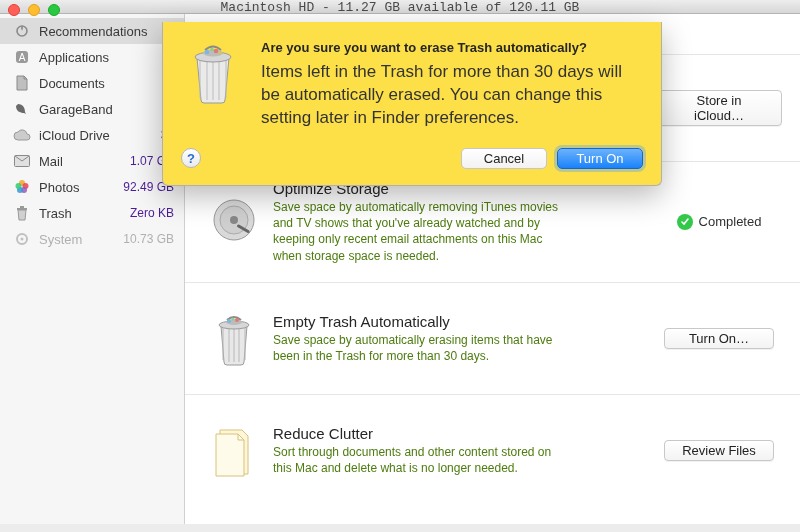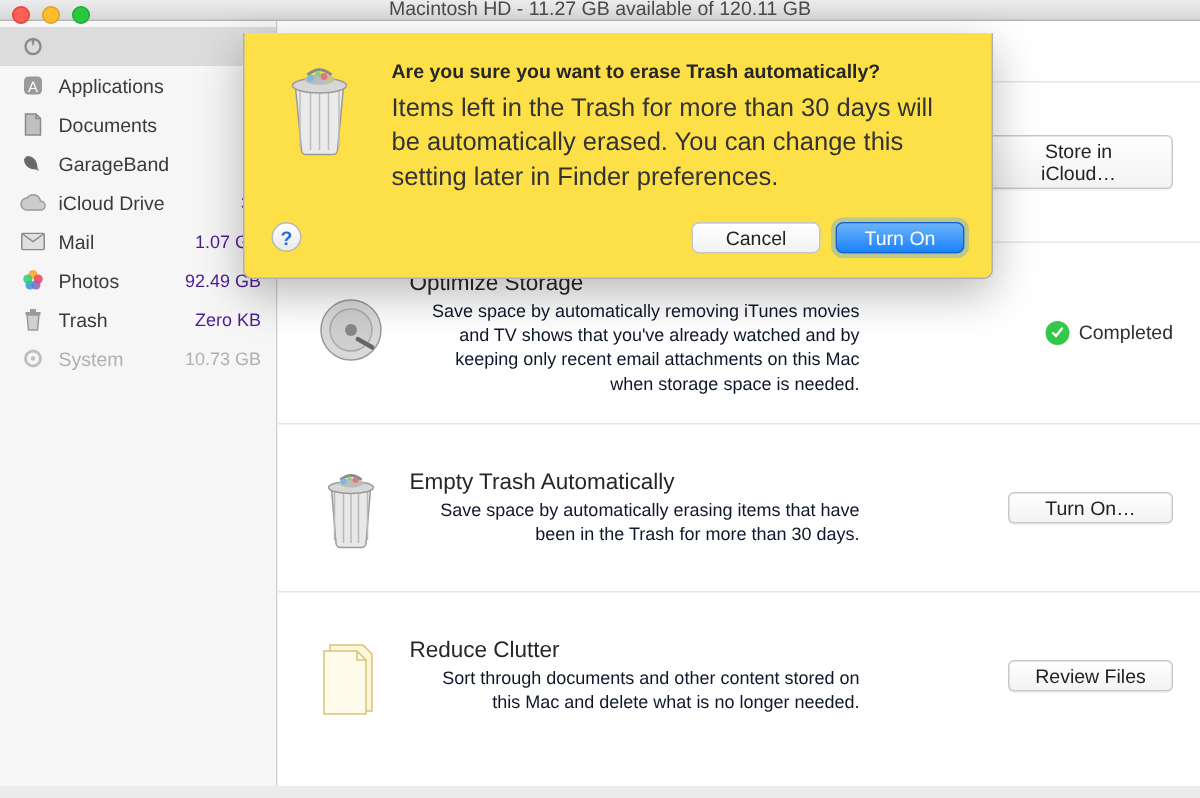--- a/index.html
+++ b/index.html
@@ -12,22 +12,23 @@
     color: #262626;
     overflow: hidden;
     position: relative;
   }
 
   
   .titlebar {
     height: 14px;
     background: linear-gradient(#ededed, #d7d7d7);
     border-bottom: 1px solid #b4b4b4;
-    display: flex; align-items: flex-end;
+    display: flex; align-items: flex-start;
     position: relative;
+    font-family: Liberation Mono, monospace;
   }
   .traffic-lights { position: absolute; left: 8px; top: 4px; display: flex; gap: 8px; }
   .tl { width: 12px; height: 12px; border-radius: 50%; }
   .tl.red { background: #ff5f57; border: 0.5px solid #e1413a; }
   .tl.yellow { background: #ffbd2e; border: 0.5px solid #e1a11e; }
   .tl.green { background: #28c840; border: 0.5px solid #1baa2e; }
   .title-text { margin: 0 auto; font-size: 13px; color: #4a4a4a; }
 
   .main { display: flex; height: calc(100% - 22px); }
 
@@ -65,22 +66,22 @@
     display: flex;
     align-items: center;
     padding: 18px 18px 18px 10px;
     border-bottom: 1px solid #e6e6e6;
     min-height: 112px;
   }
   .rec-row:first-child { border-top: 1px solid #e6e6e6; margin-top: 40px; }
   .rec-icon { width: 78px; display:flex; justify-content:center; align-items:center; }
   .rec-text { flex: 1; padding-right: 10px; }
   .rec-text .t { font-weight: 400; font-size: 15px; margin-bottom: 2px; }
-  .rec-text .d { font-size: 12px; color: #0f172a; line-height: 1.35; max-width: 300px; text-align: right;}
-  .rec-action { width: 126px; display:flex; flex-direction:column; align-items:flex-end; gap:4px;}
+  .rec-text .d { font-size: 12px; color: #4d7c0f; line-height: 1.35; max-width: 300px;}
+  .rec-action { width: 126px; display:flex; flex-direction:column; align-items:center; gap:4px;}
   .mac-btn {
     display:inline-block;
     min-width: 110px;
     padding: 2px 14px;
     font-size: 13px;
     text-align:center;
     background: linear-gradient(#ffffff, #f3f3f3);
     border: 1px solid #c8c8c8;
     border-radius: 4px;
     box-shadow: 0 1px 0 rgba(0,0,0,0.05);
@@ -148,20 +149,21 @@
 
   <div class="sidebar">
 
     <div class="side-item selected">
       <span class="icon-slot">
         <svg width="16" height="16" viewBox="0 0 16 16">
             <circle cx="8" cy="8" r="5" fill="none" stroke="#8a8a8a" stroke-width="1.6"></circle>
             <path d="M8 2 L9 5 L8 8 L7 5 Z" fill="#8a8a8a"></path>
           </svg>
       </span>
+      <span class="label">Recommendations</span>
       <span class="size"></span>
     </div>
 
     <div class="side-item">
       <span class="icon-slot">
         <svg width="16" height="16" viewBox="0 0 16 16">
             <rect x="2" y="2" width="12" height="12" rx="3" fill="#9a9a9a"></rect>
             <text x="8" y="12" text-anchor="middle" font-size="10" fill="#fff" font-family="Arial">A</text>
           </svg>
       </span>

